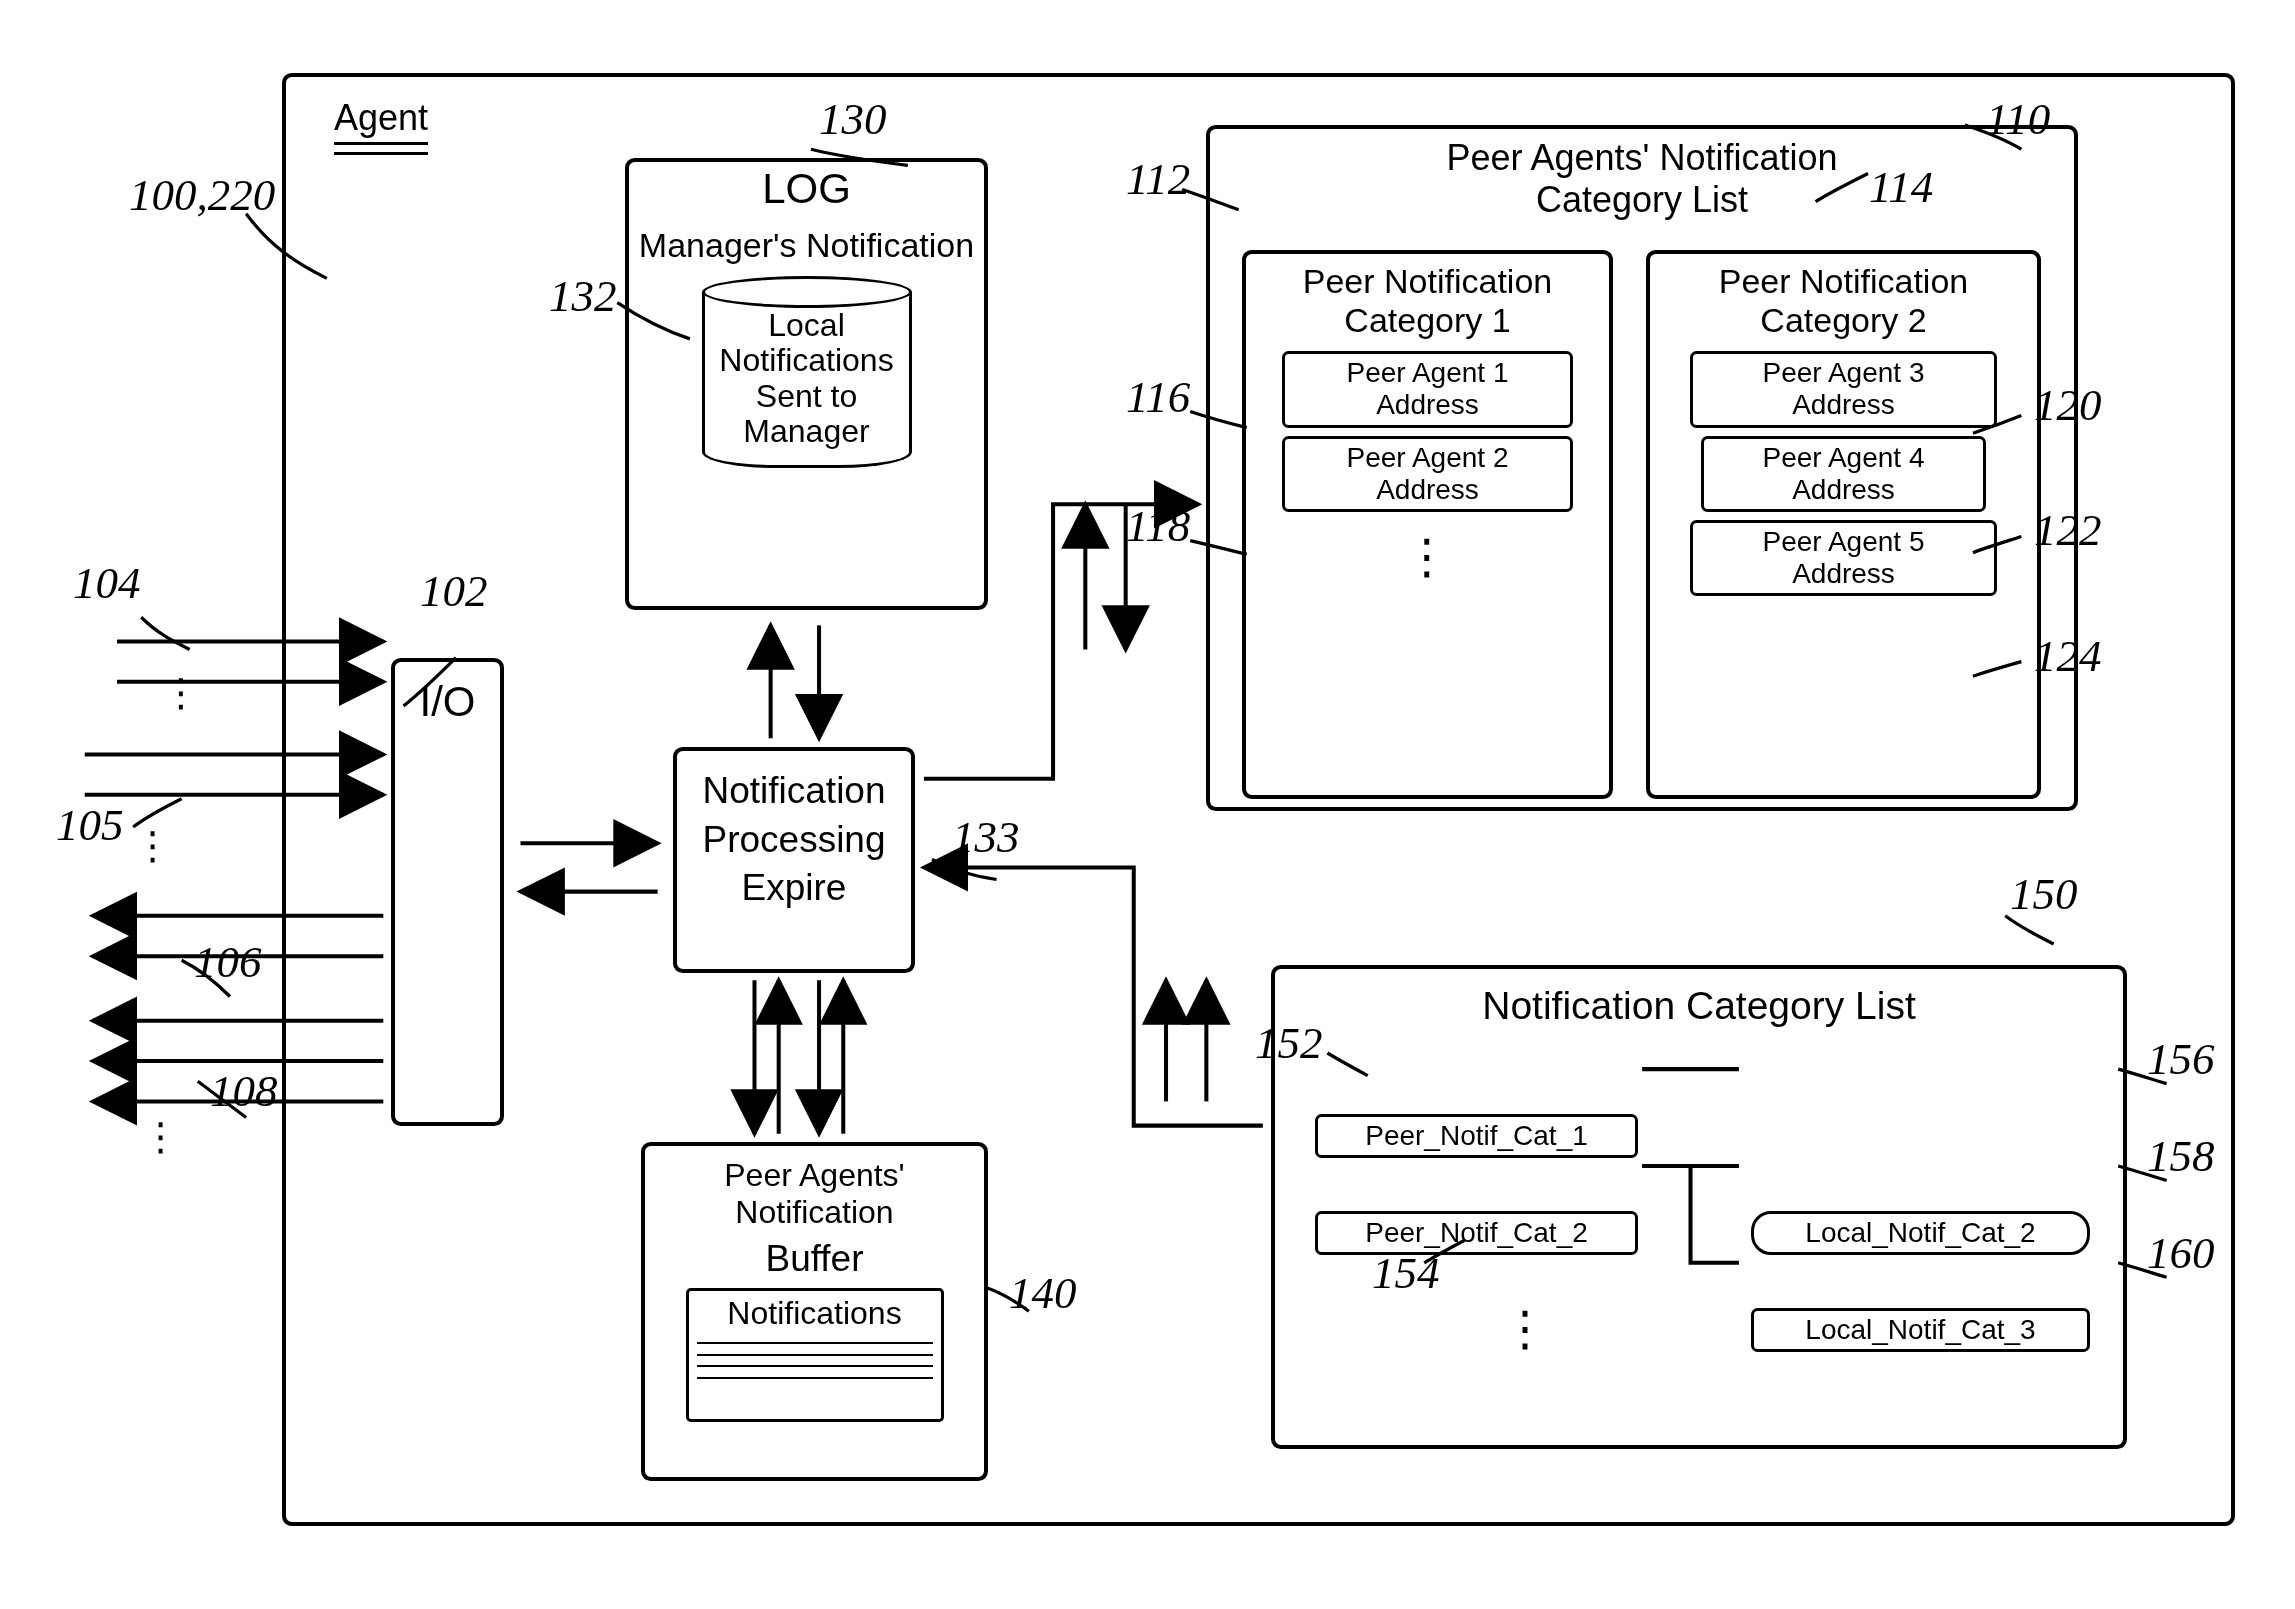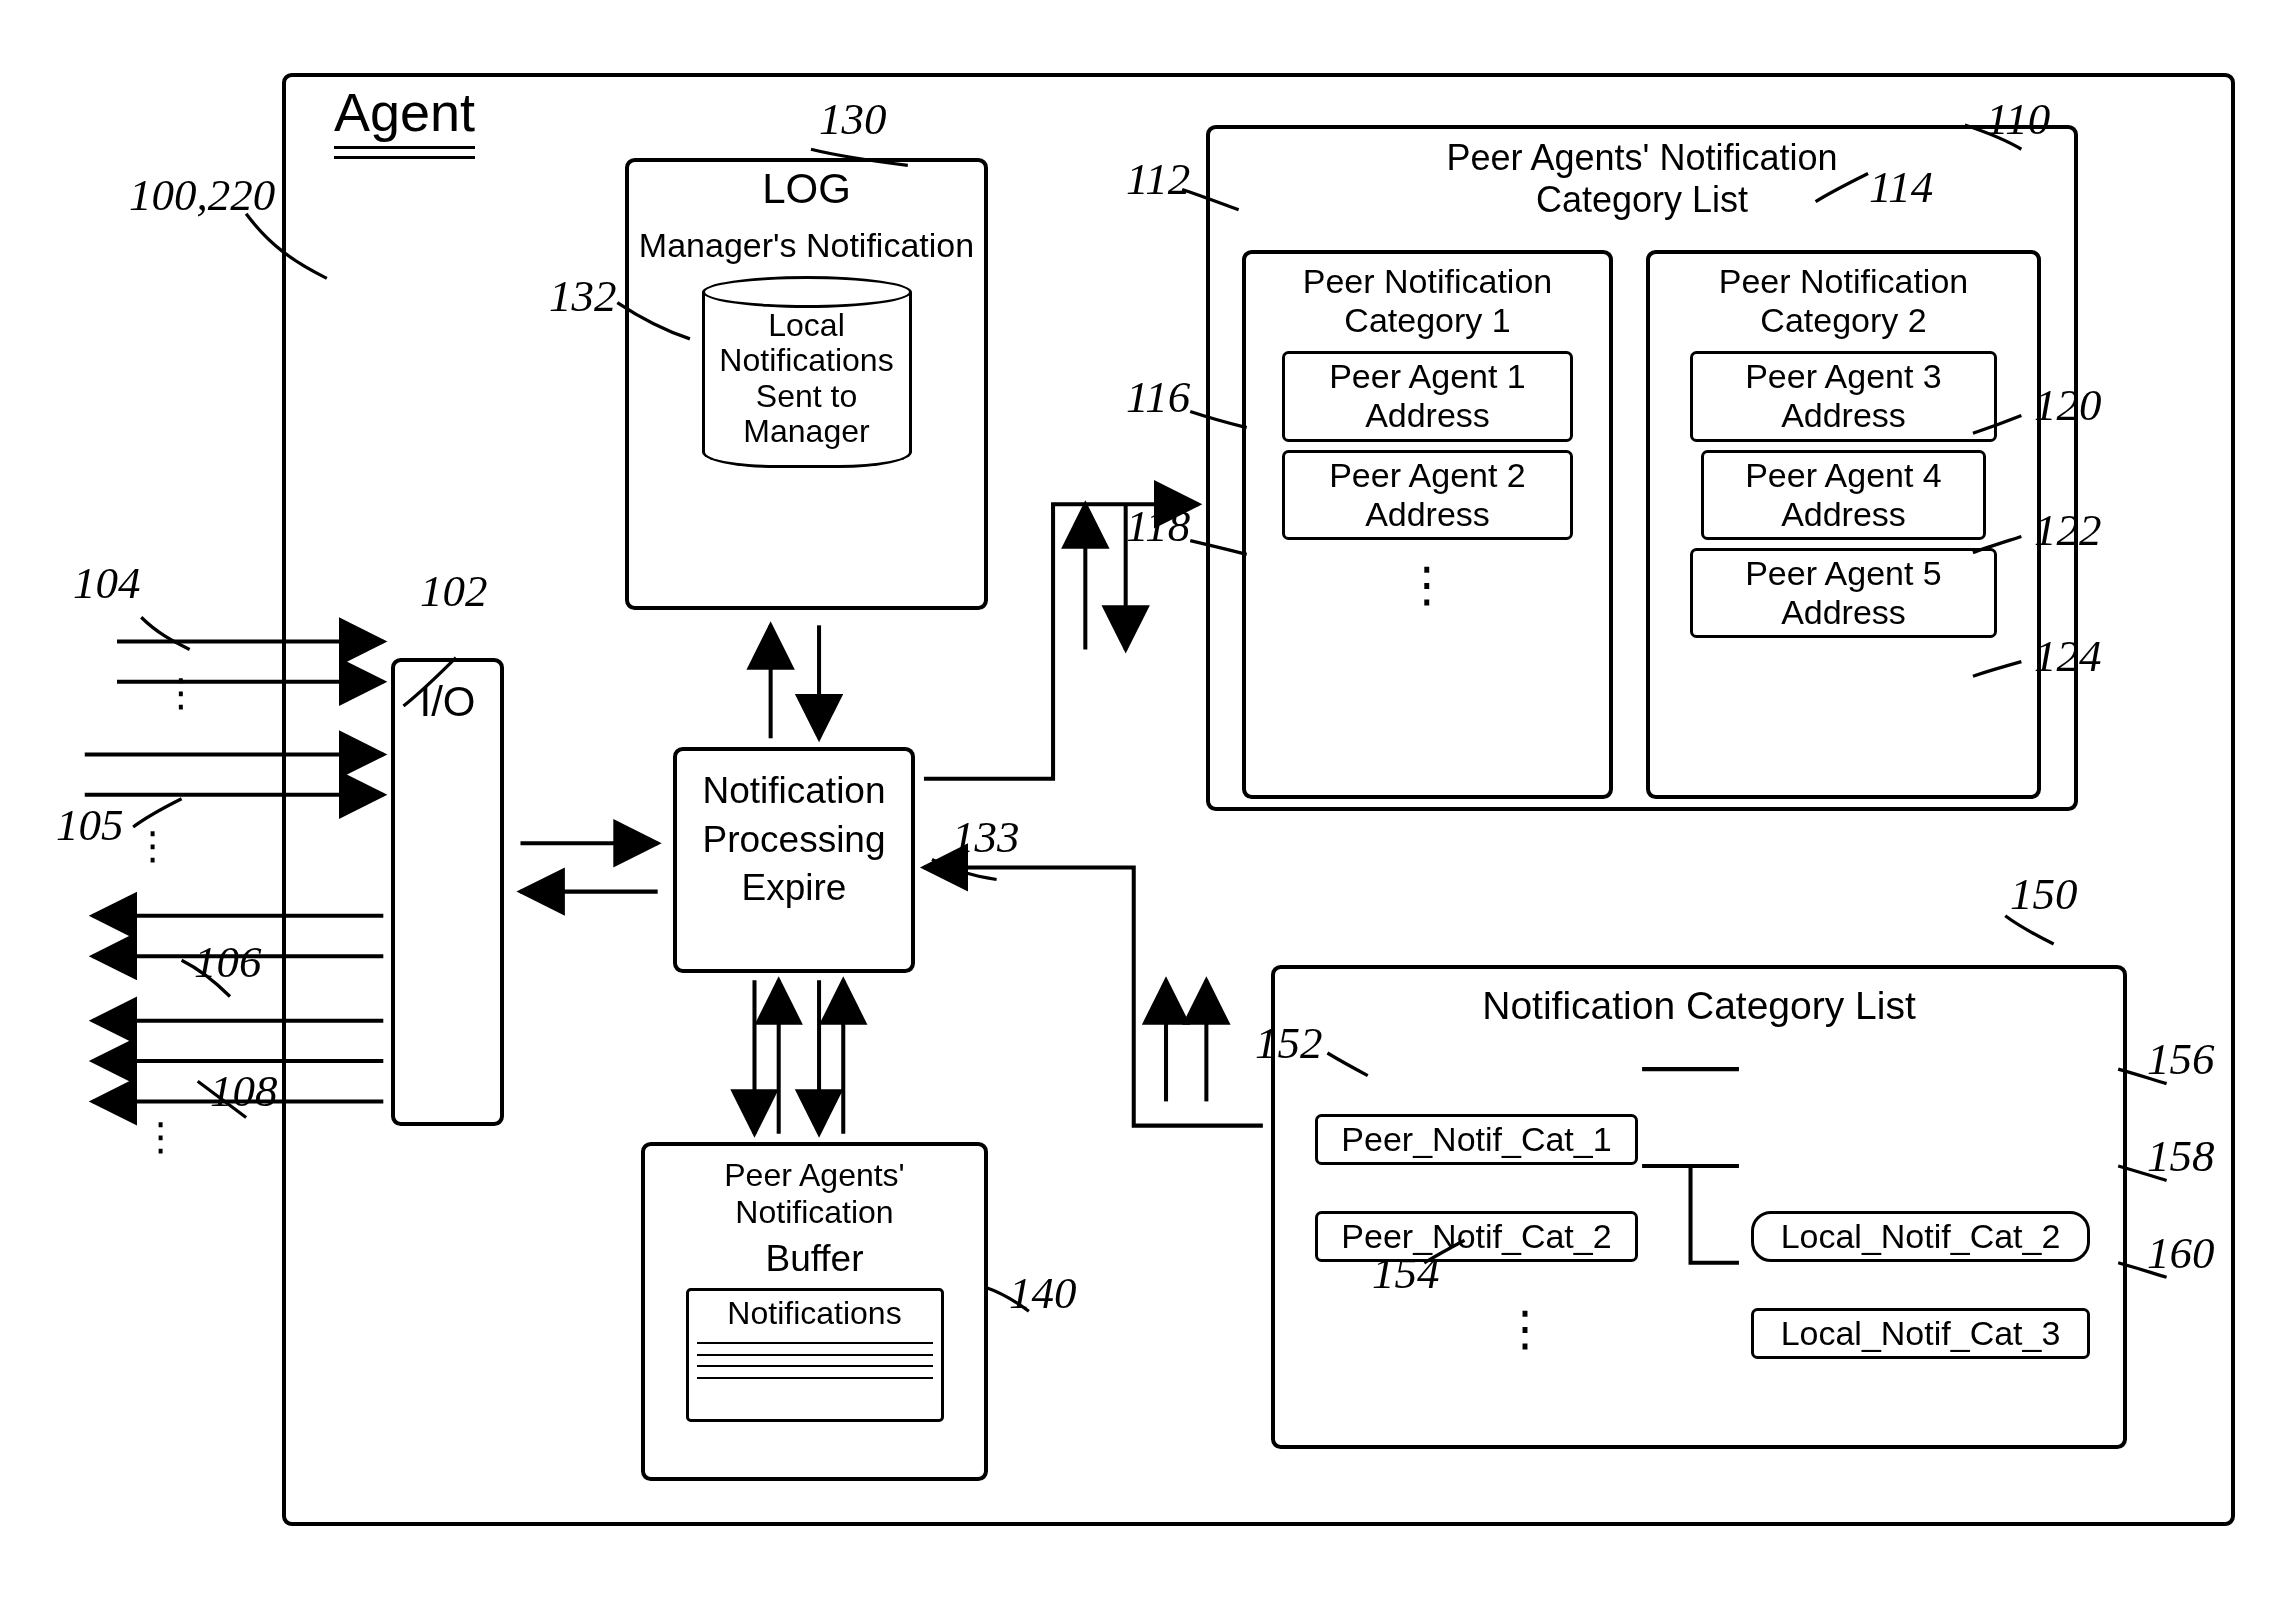--- a/index.html
+++ b/index.html
@@ -17,22 +17,22 @@
     left: 282px;
     top: 73px;
     width: 1953px;
     height: 1453px;
     border: 4.8px solid #000;
     border-radius: 9.7px;
   }
   .title {
     position: absolute;
     left: 48px;
-    top: 4px;
-    font-size: 54px;
+    top: 20px;
+    font-size: 36px;
     font-weight: normal;
     padding-bottom: 3.2px;
   }
   .title::after {
     content: "";
     display: block;
     border-top: 3.2px solid #000;
     border-bottom: 3.2px solid #000;
     height: 6.5px;
     width: 100%;
@@ -53,21 +53,21 @@
     background: #fff;
   }
   .box-label {
     display: block;
     padding: 3.2px 6.5px;
   }
   .smallbox {
     border: 3.2px solid #000;
     border-radius: 6.5px;
     margin: 8px auto;
-    font-size: 34px;
+    font-size: 28px;
     padding: 3.2px 6.5px;
   }
   .cylinder {
     position: relative;
     width: 145px;
     margin: 8px auto 0 auto;
   }
   .cylinder .top {
     width: 145px;
     height: 32px;

